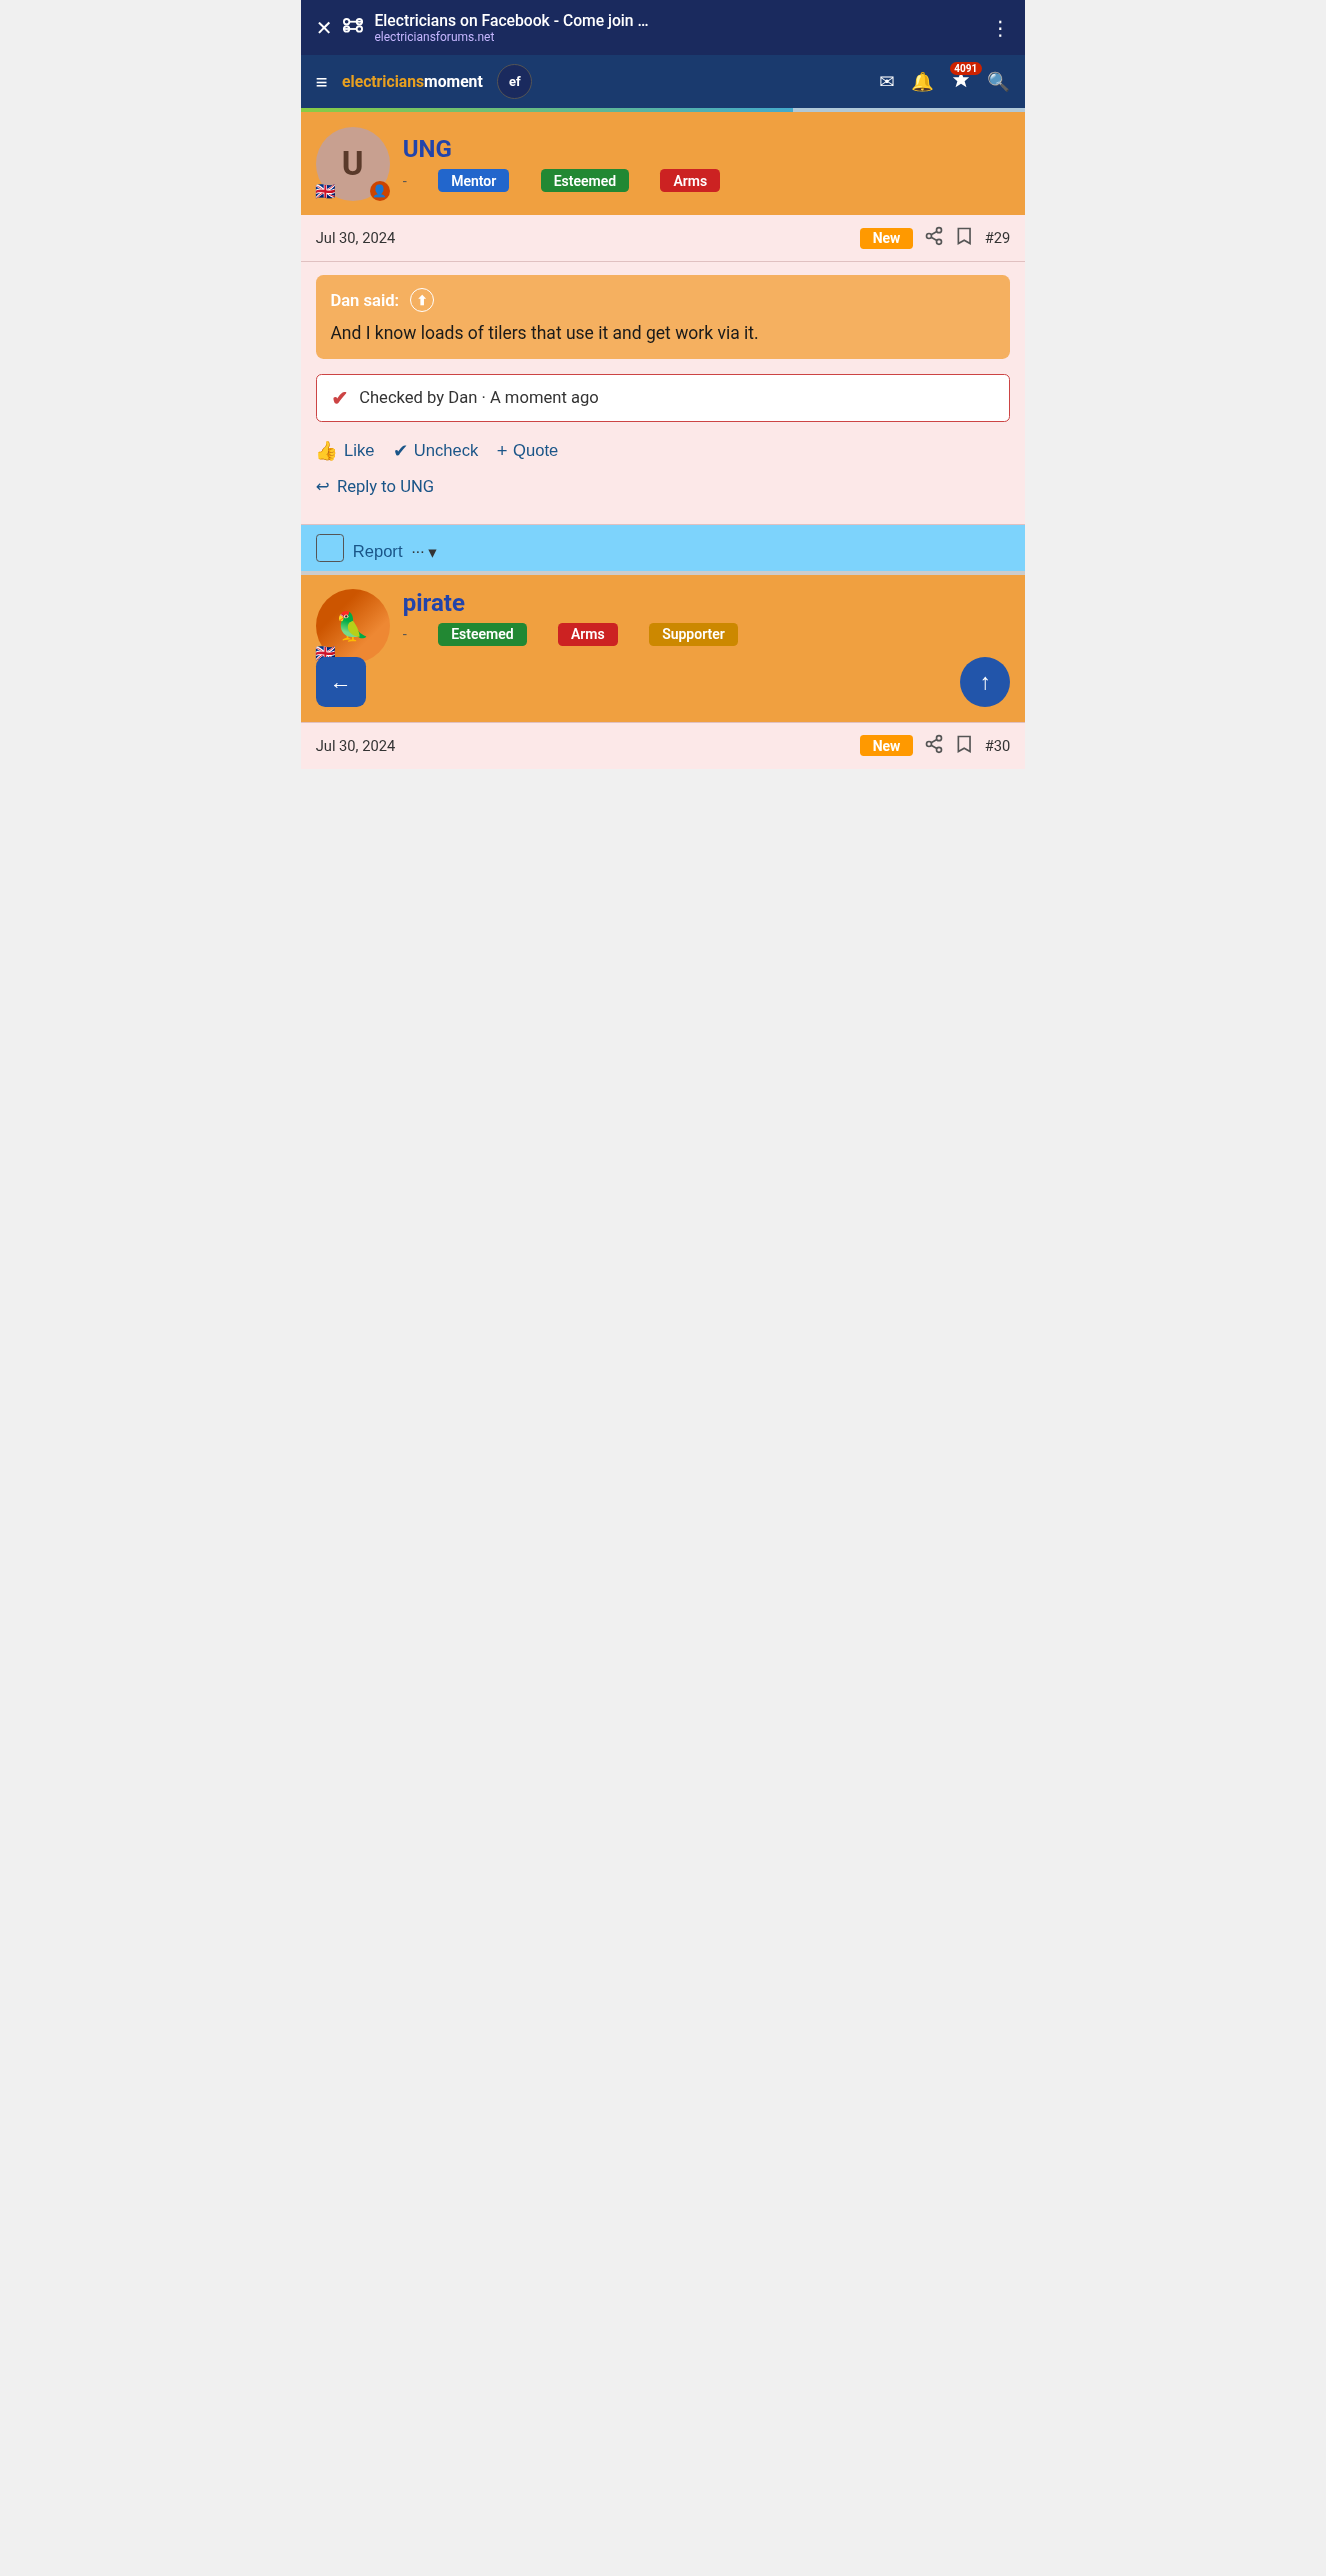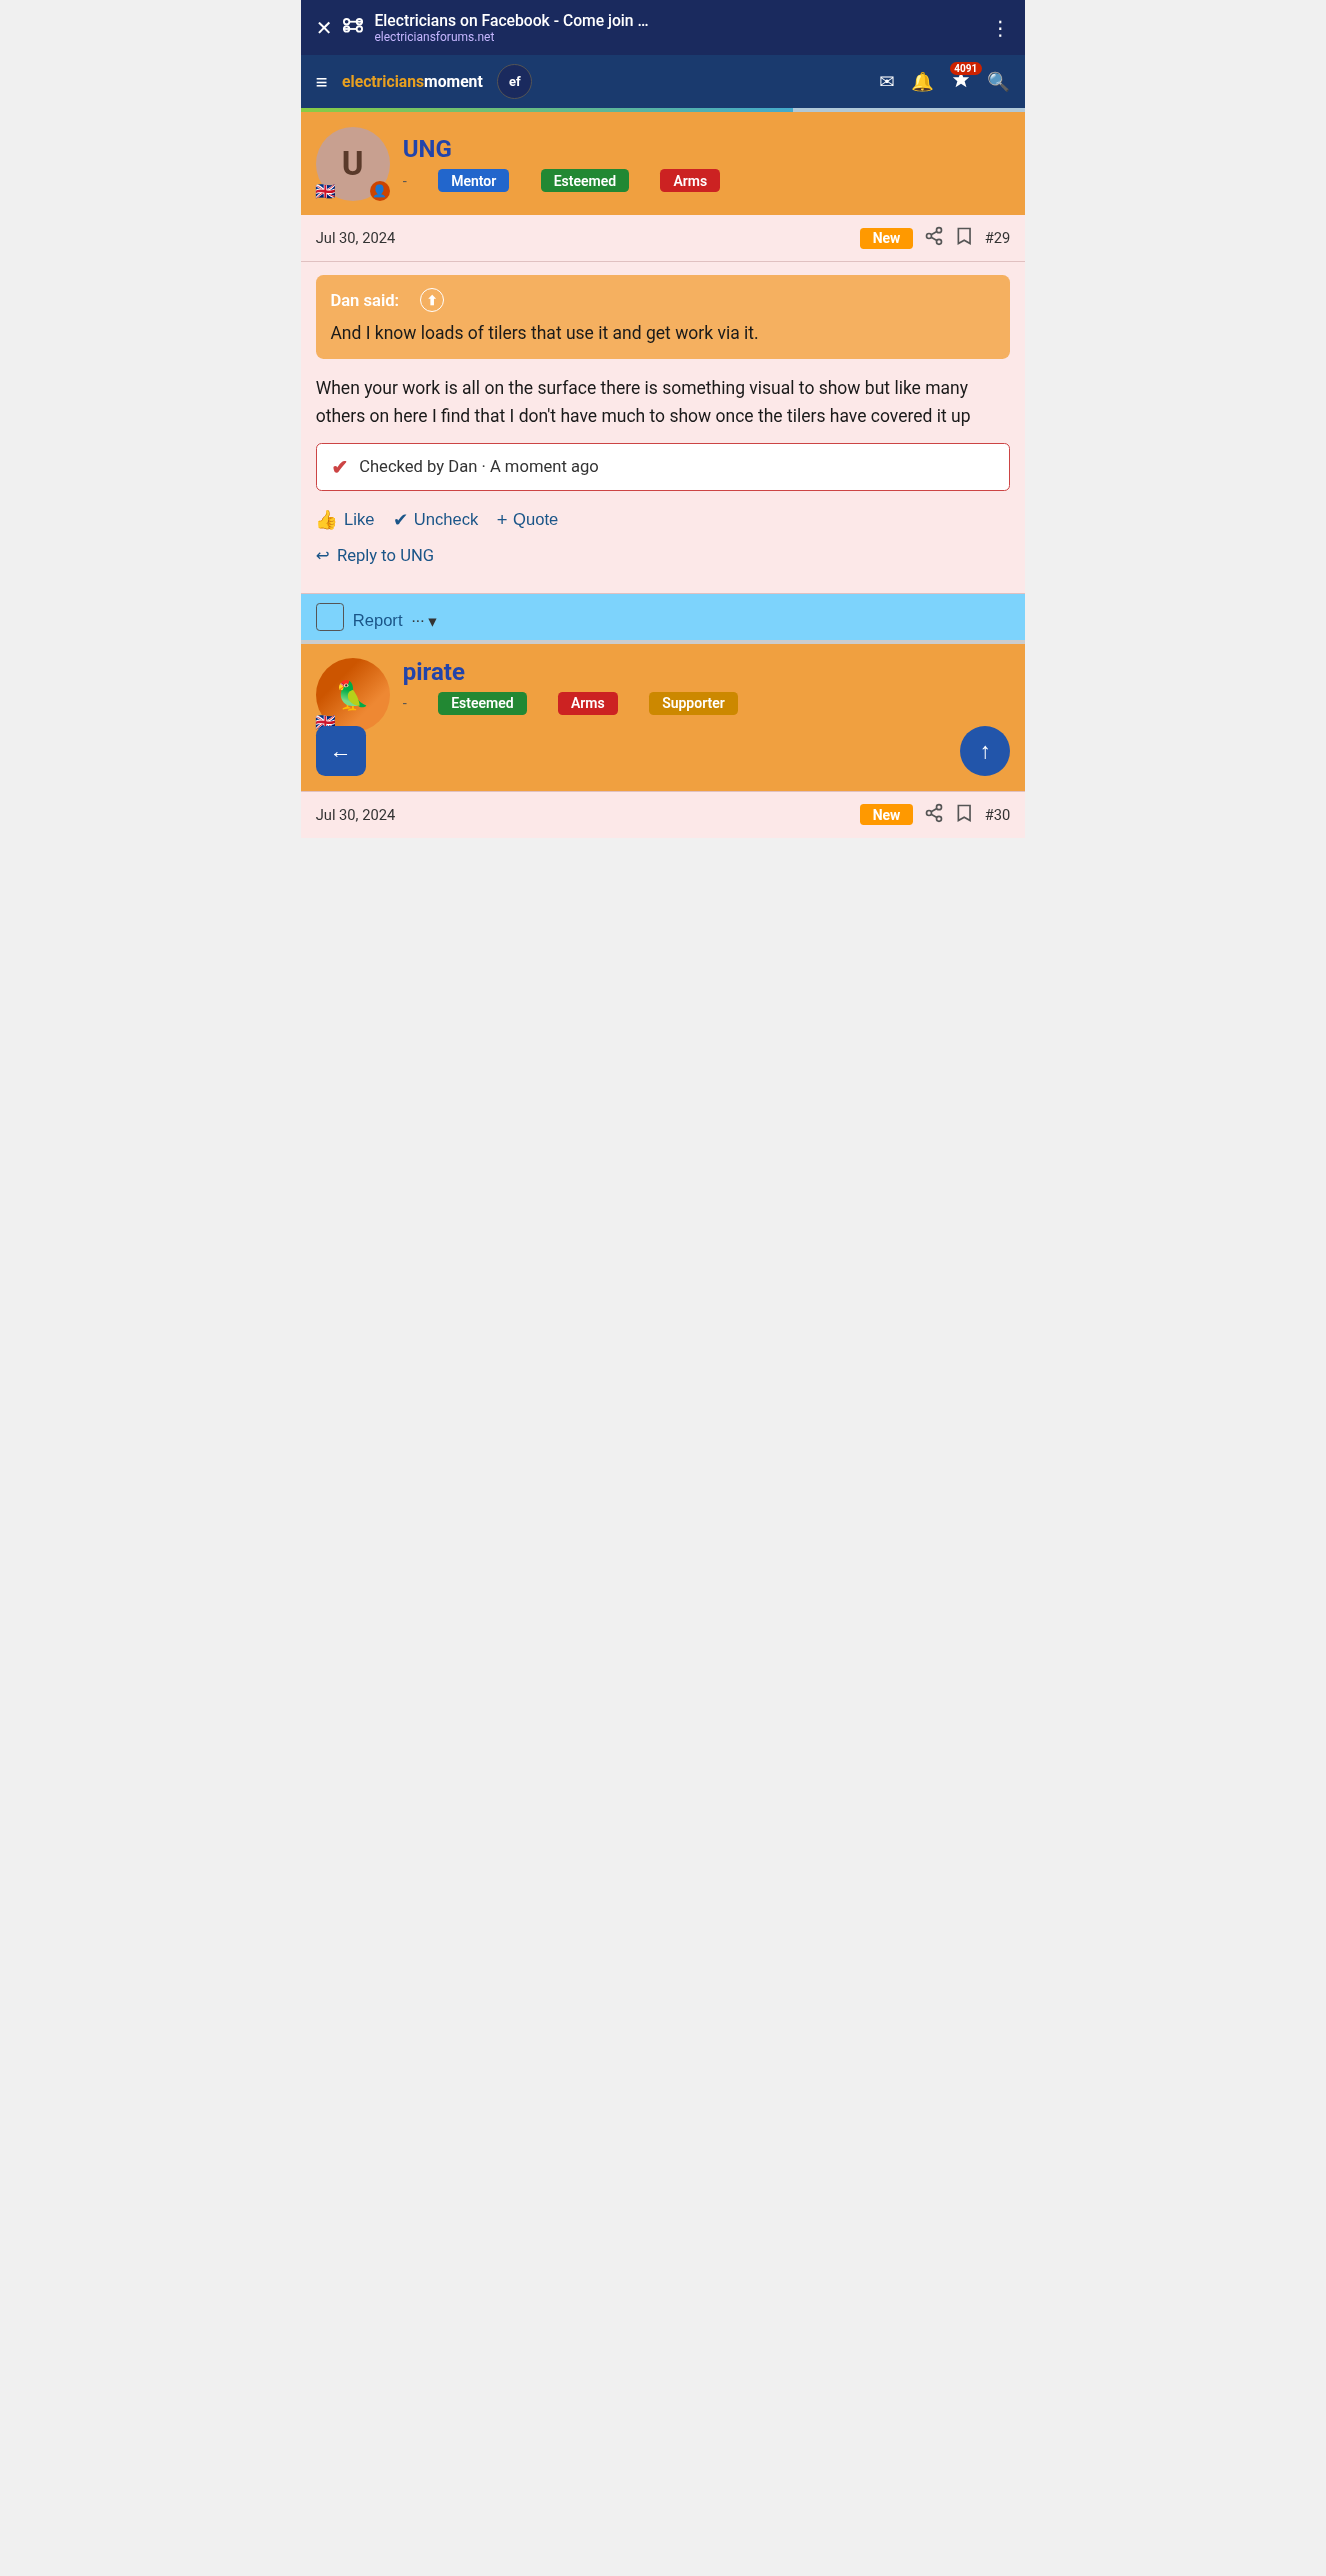--- a/index.html
+++ b/index.html
@@ -187,21 +187,21 @@
     
     .quote-block {
       background: #f5b060;
       border-radius: 7.4px;
       padding: 13px 14.7px;
       margin-bottom: 14.7px;
     }
     .quote-header {
       display: flex;
       align-items: center;
-      gap: 21px;
+      gap: 11px;
       margin-bottom: 7.4px;
       color: white;
       font-size: 16.6px;
       font-weight: 600;
     }
     .quote-up-icon {
       width: 24px; height: 24px;
       border: 1.8px solid white;
       border-radius: 50%;
       display: flex; align-items: center; justify-content: center;
@@ -465,21 +465,20 @@
 <div class="post-body">
 
   <div class="quote-block">
     <div class="quote-header">
       <span>Dan said:</span>
       <div class="quote-up-icon">⬆</div>
     </div>
     <div class="quote-text">And I know loads of tilers that use it and get work via it.</div>
   </div>
 
-  <div class="post-text">When your work is all on the surface there is something visual to show but like many others on here I find that I don't have much to show once the tilers have covered it up</div>
 
   <div class="checked-indicator">
     <span class="check-icon">✔</span>
     <span class="checked-text">Checked by Dan · A moment ago</span>
   </div>
 
   <div class="post-actions">
     <button class="action-btn">
       <span class="icon">👍</span>
       <span>Like</span>

